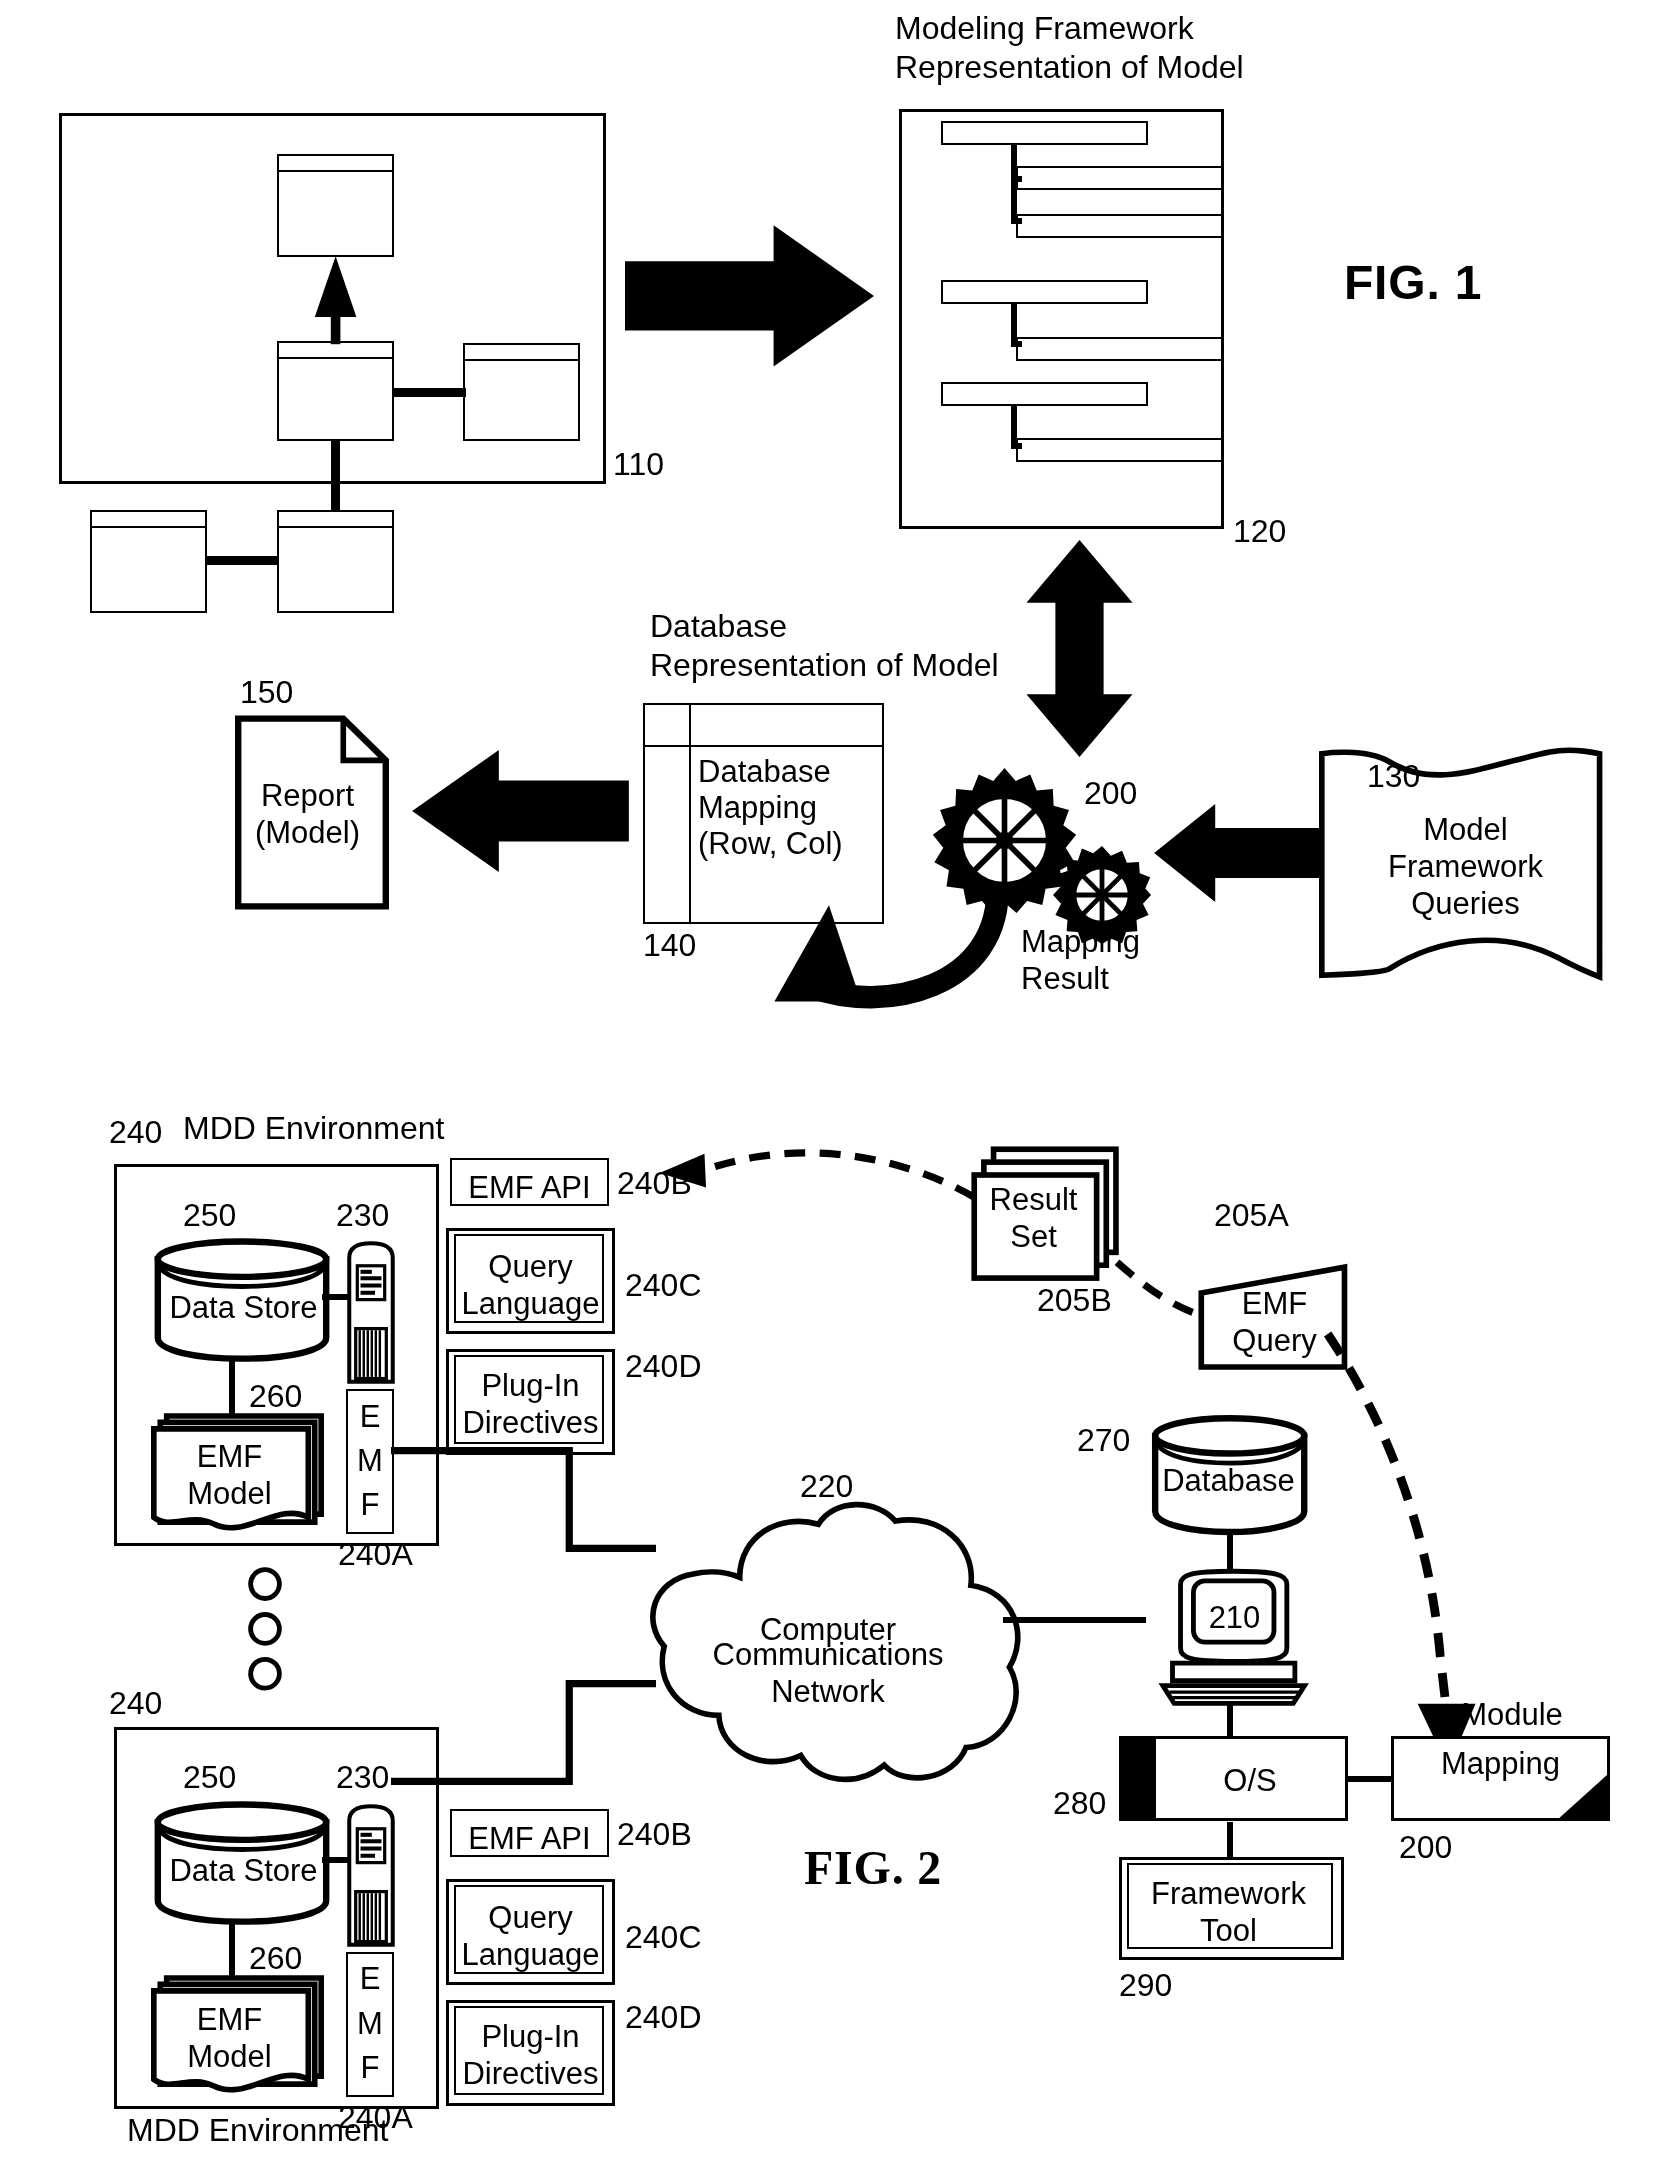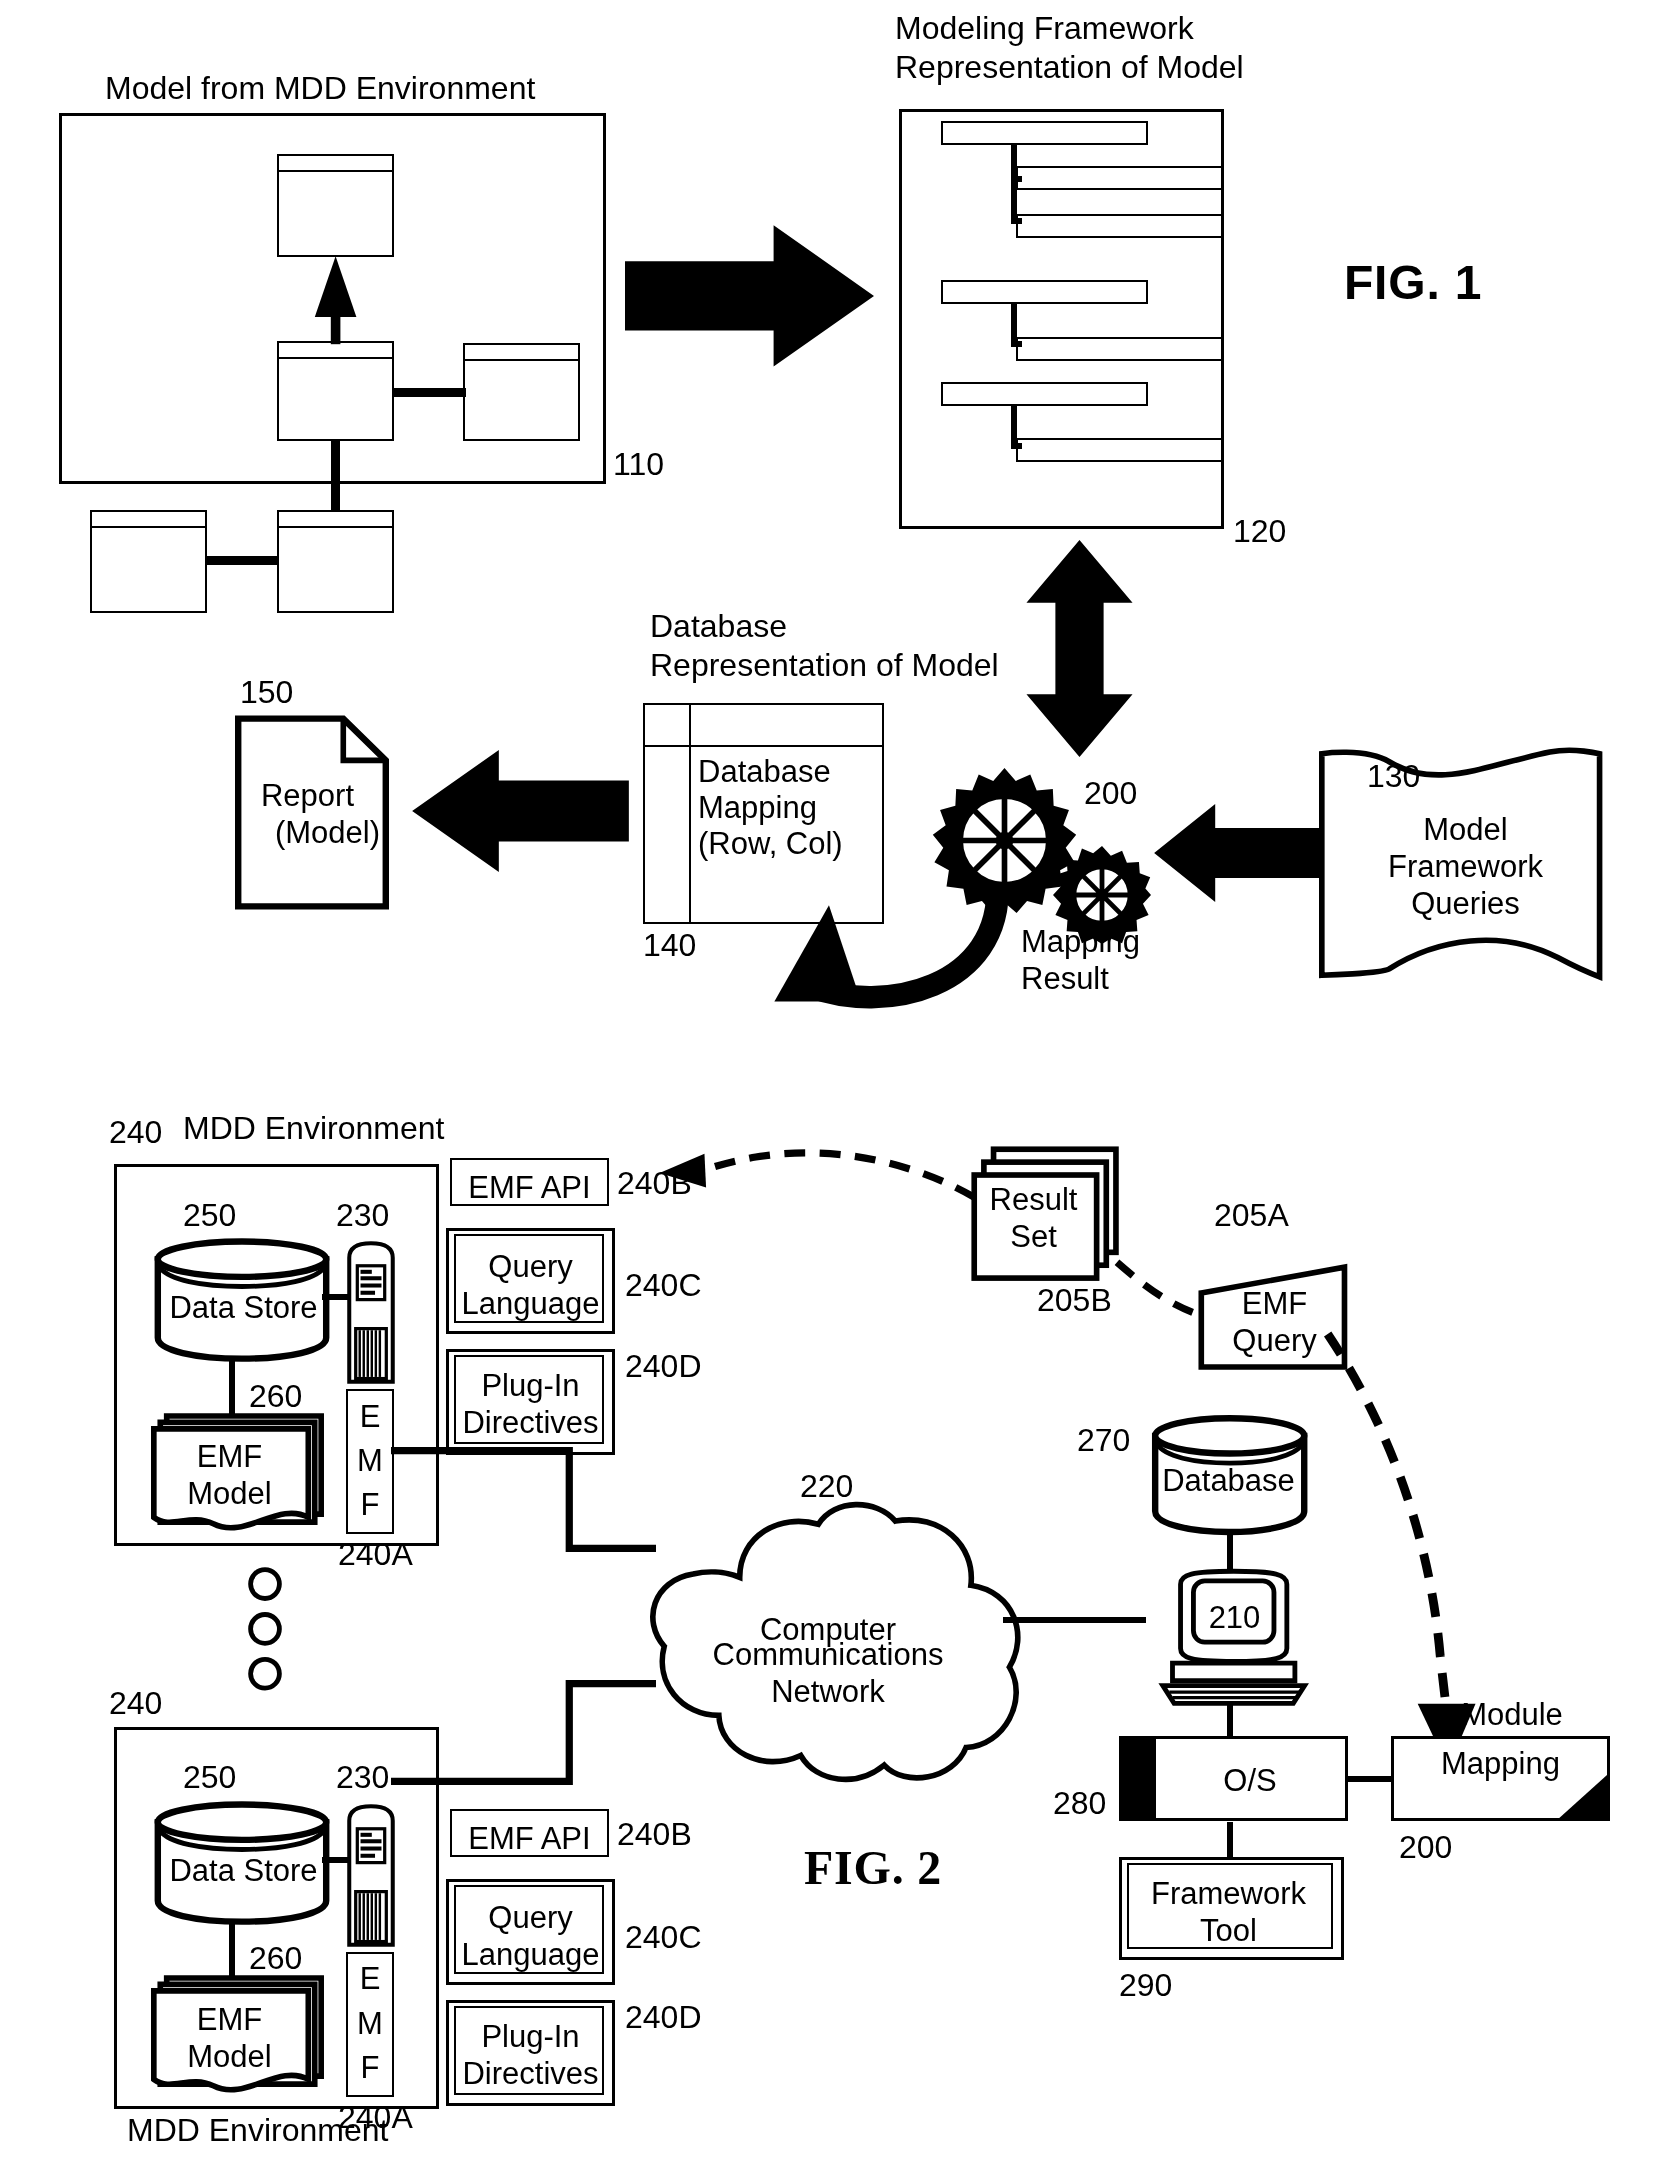--- a/index.html
+++ b/index.html
@@ -81,21 +81,20 @@
     background: #fff;
   }
 </style>
 </head>
 <body>
 
 <div id="page">
 
   <div class="lbl figlabel" style="left:1344px; top:256px;">FIG. 1</div>
 
-  <div class="lbl cap" style="left:105px; top:71px;">Model from MDD Environment</div>
 
   <div class="outline" style="left:59px; top:113px; width:547px; height:371px;"></div>
   <div class="lbl ref" style="left:613px; top:447px;">110</div>
 
   <div class="umlbox" style="left:277px; top:154px; width:117px; height:103px;"></div>
   <div class="umlbox" style="left:277px; top:341px; width:117px; height:100px;"></div>
   <div class="umlbox" style="left:463px; top:343px; width:117px; height:98px;"></div>
   <div class="umlbox" style="left:90px; top:510px; width:117px; height:103px;"></div>
   <div class="umlbox" style="left:277px; top:510px; width:117px; height:103px;"></div>
 
@@ -155,21 +154,21 @@
   <svg class="abs" style="left:412px; top:750px;" width="217" height="122" viewBox="0 0 270 152">
     <polygon points="270,38 108,38 108,0 0,76 108,152 108,114 270,114" fill="#000"></polygon>
   </svg>
 
   <div class="lbl ref" style="left:240px; top:675px;">150</div>
   <svg class="abs" style="left:235px; top:715px;" width="154" height="195" viewBox="0 0 192 242">
     <path d="M4,4 L135,4 L188,56 L188,238 L4,238 Z" fill="#fff" stroke="#000" stroke-width="8"></path>
     <path d="M135,4 L135,56 L188,56" fill="none" stroke="#000" stroke-width="7"></path>
   </svg>
   <div class="lbl boxtxt" style="left:235px; top:778px; width:145px;">Report</div>
-  <div class="lbl boxtxt" style="left:235px; top:815px; width:145px;text-align:right;">(Model)</div>
+  <div class="lbl boxtxt" style="left:235px; top:815px; width:145px;">(Model)</div>
 
   <svg class="abs" style="left:723px; top:844px;" width="289" height="185" viewBox="0 0 360 230">
     <path d="M 342,48 C 348,180 200,212 110,178" fill="none" stroke="#000" stroke-width="28" stroke-linecap="butt"></path>
     <polygon points="132,76 64,196 172,196" fill="#000"></polygon>
   </svg>
 
   <svg class="abs" style="left:932px; top:768px;" width="145" height="145" viewBox="0 0 180 180">
     <g fill="#000">
       <path d="M90,0 L104,16 L122,8 L130,28 L150,26 L151,47 L170,52 L163,71 L179,83 L166,99 L177,117 L159,127 L162,147 L141,150 L137,170 L118,165 L105,180 L90,167 L75,180 L62,165 L43,170 L39,150 L18,147 L21,127 L3,117 L14,99 L1,83 L17,71 L10,52 L29,47 L30,26 L50,28 L58,8 L76,16 Z"></path>
     </g>

